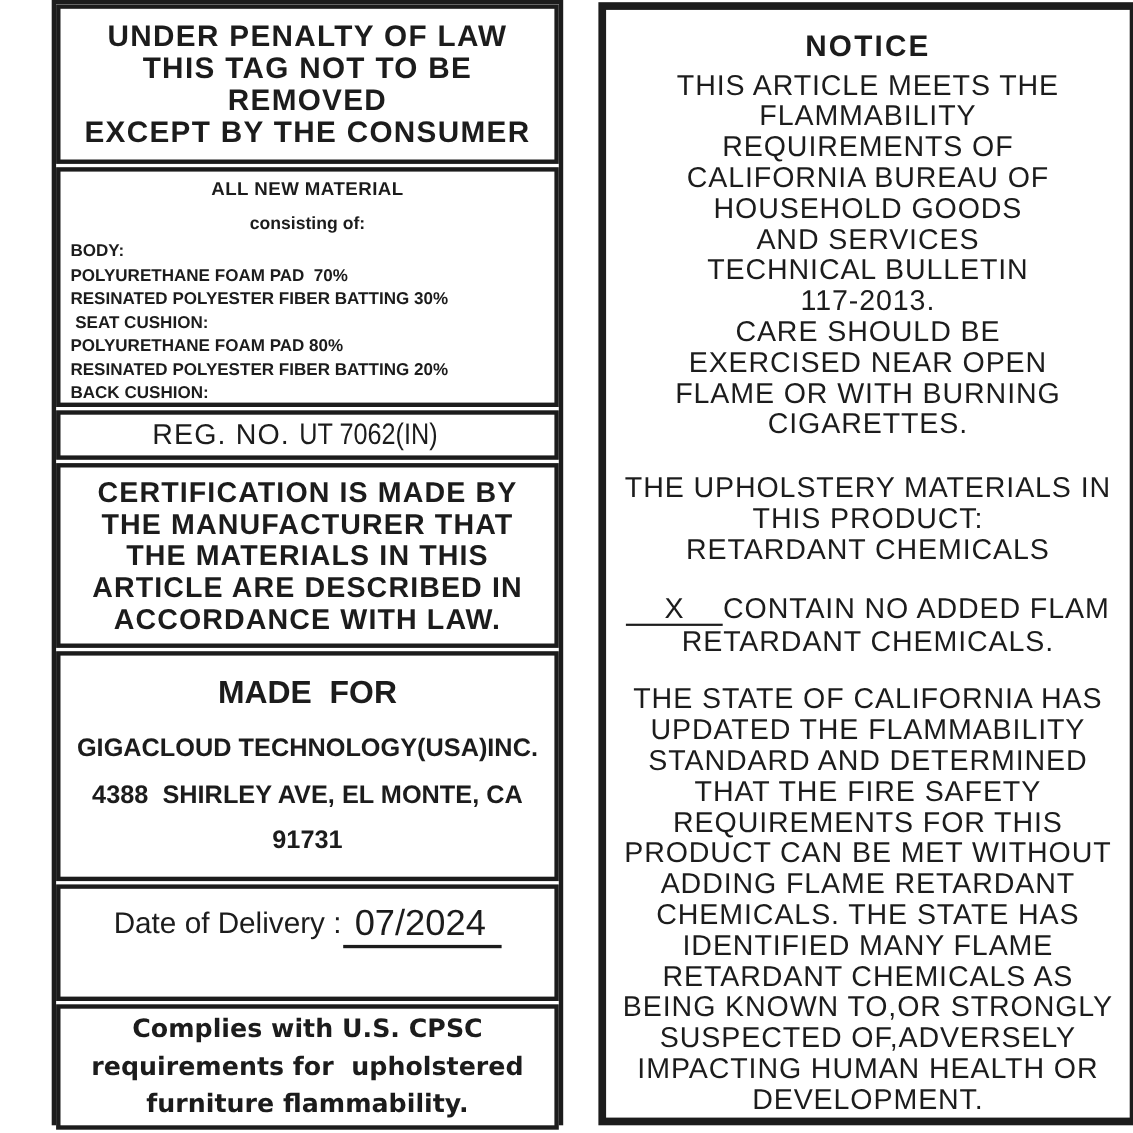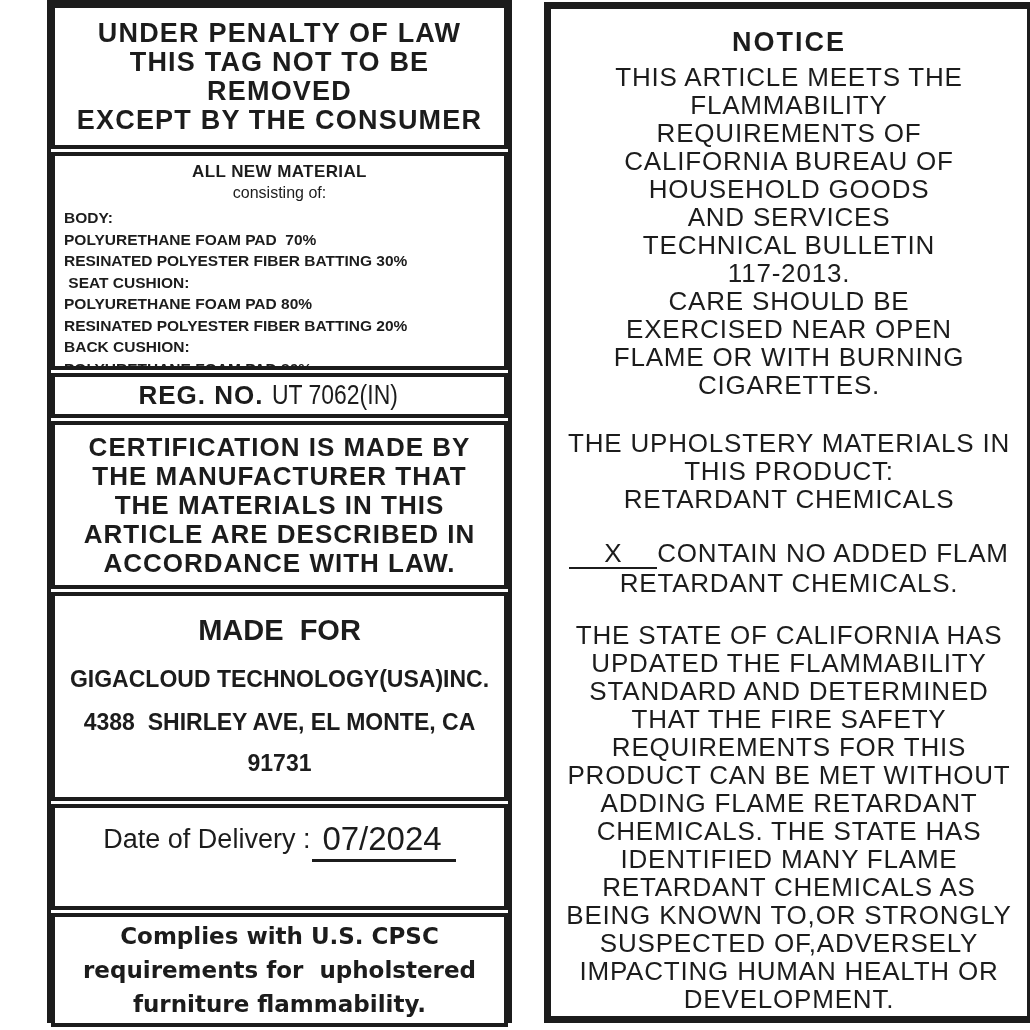--- a/index.html
+++ b/index.html
@@ -54,40 +54,40 @@
   }
   .materials { height: 218px; padding: 6px 0 0 0; }
   .materials-title {
     text-align: center;
     font-weight: bold;
     font-size: 17px;
     letter-spacing: 0.4px;
   }
   .materials-subtitle {
     text-align: center;
-    font-weight: normal;
+    font-weight: bold;
     font-size: 16px;
-    margin-top: 2px;
+    margin-top: 13px;
   }
   .materials-list {
     font-weight: bold;
     font-size: 15.5px;
     line-height: 21.5px;
     padding-left: 9px;
     margin-top: 5px;
     white-space: pre-wrap;
   }
   .reg {
     height: 45px;
     display: flex;
     align-items: center;
     justify-content: center;
   }
   .reg-label {
-    font-weight: bold;
+    font-weight: normal;
     font-size: 26px;
     letter-spacing: 1px;
   }
   .reg-number {
     display: inline-block;
     font-size: 27px;
     margin-left: 9px;
     transform: scaleX(0.85);
     transform-origin: left center;
     white-space: pre;

